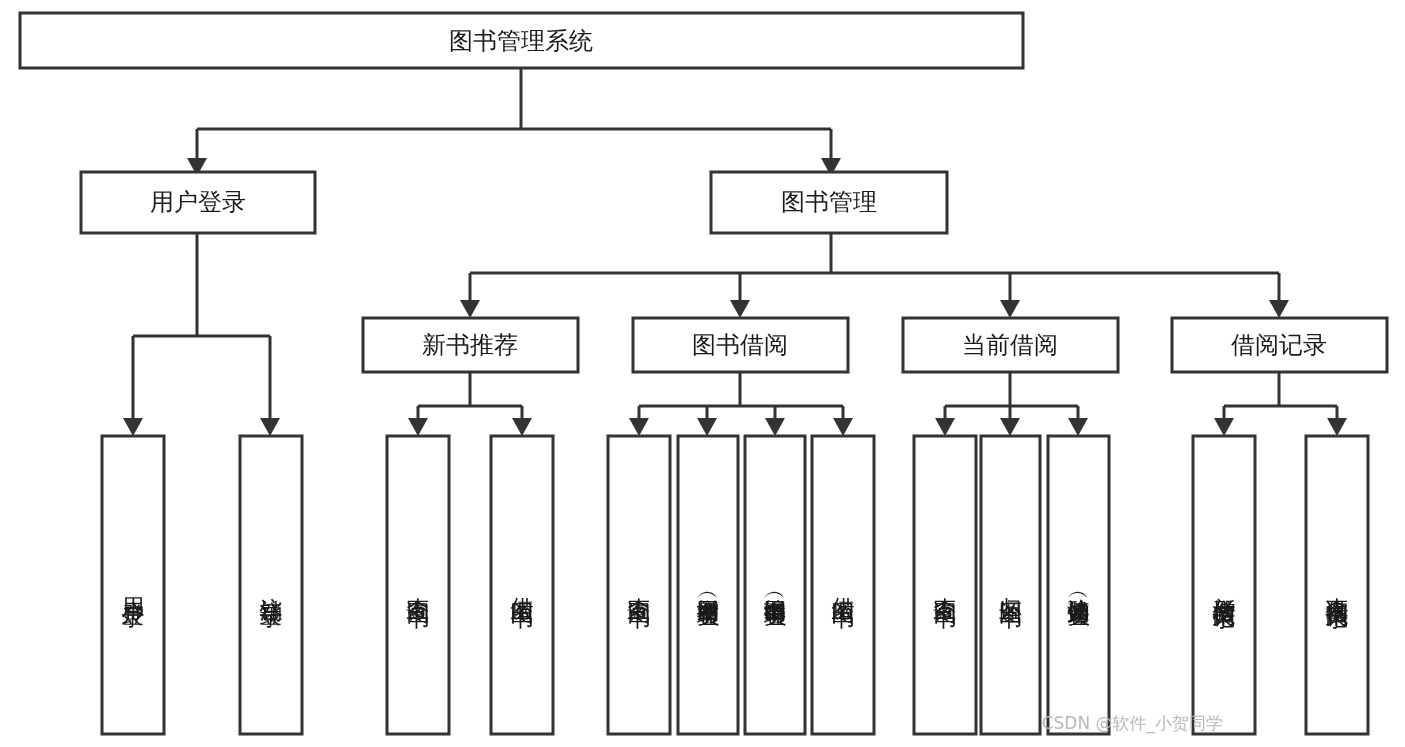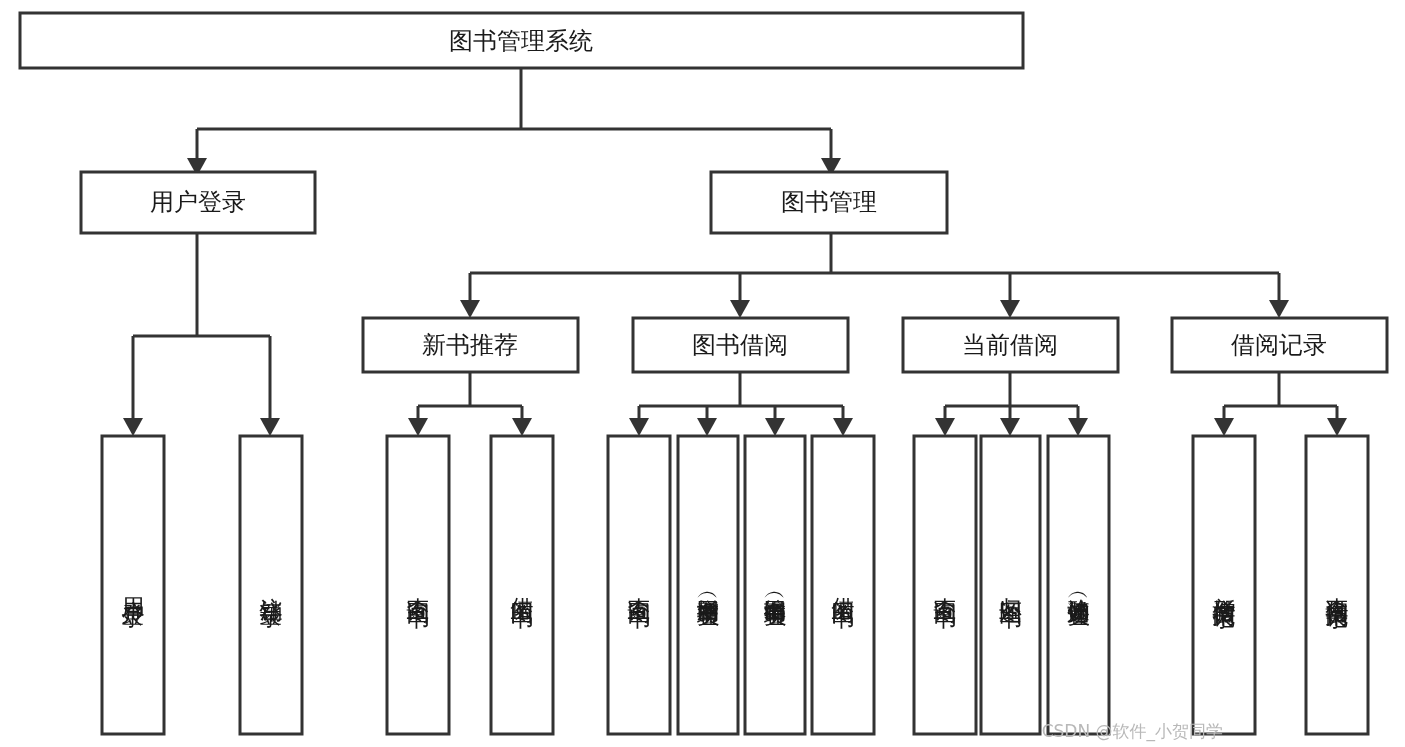--- a/index.html
+++ b/index.html
@@ -59,21 +59,21 @@
     display: flex;
     align-items: center;
     justify-content: center;
     letter-spacing: 3px;
     white-space: nowrap;
     pointer-events: none;
   }
   .watermark {
     position: absolute;
     right: 8px;
-    bottom: 4px;
+    bottom: 12px;
     font-family: "DejaVu Sans", "Liberation Sans", sans-serif;
     font-size: 17px;
     color: #b8b8b8;
     white-space: nowrap;
   }
 </style>
 </head>
 <body>
 
 <div id="diagram-root">

